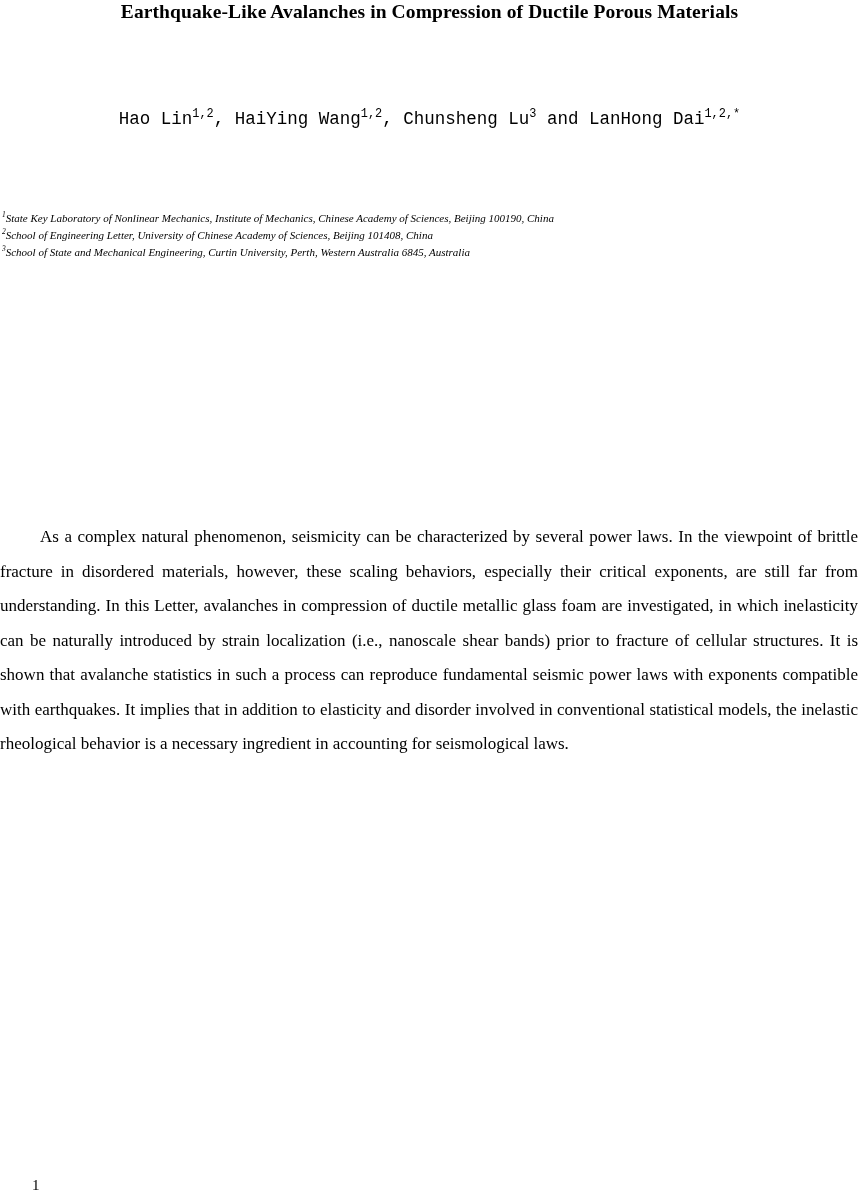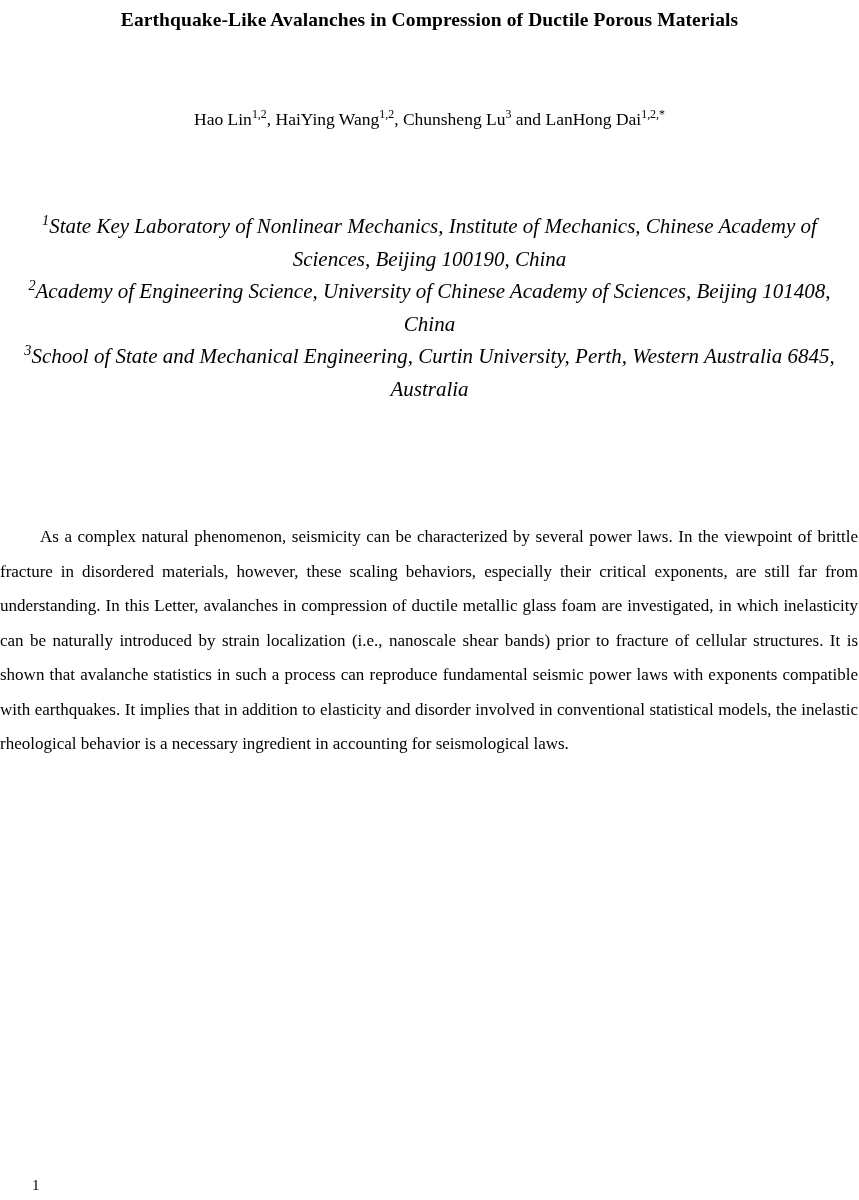--- a/index.html
+++ b/index.html
@@ -20,51 +20,52 @@
     height: 1200px;
     box-sizing: border-box;
     padding: 0 1px 0 0;
     position: relative;
   }
   .title {
     font-size: 19.5px;
     font-weight: bold;
     text-align: center;
     line-height: 1.2;
-    margin: 8px;
+    margin: 0;
     padding: 0 22px;
     padding-top: 0px;
     position: absolute;
     top: 0px;
     left: 0;
     right: 0;
     letter-spacing: 0.1px;
   }
   .authors {
     position: absolute;
     top: 108px;
     left: 0;
     right: 0;
     text-align: center;
     font-size: 17.5px;
     line-height: 1.3;
+    font-family: Liberation Mono, monospace;
   }
   sup {
     font-size: 0.68em;
     vertical-align: super;
     line-height: 0;
   }
   .affiliations {
     position: absolute;
     top: 210px;
     left: 0;
     right: 0;
-    text-align: center;
+    text-align: left;
     font-style: italic;
-    font-size: 21px;
+    font-size: 11px;
     line-height: 1.55;
     padding: 0 2px;
   }
   .affil-line {
     display: block;
   }
   .abstract {
     position: absolute;
     top: 520px;
     left: 0px;
@@ -88,21 +89,21 @@
 <div class="page">
 
   <h1 class="title">Earthquake-Like Avalanches in Compression of Ductile Porous Materials</h1>
 
   <div class="authors">
     <span>Hao Lin</span><sup>1,2</sup><span>, </span><span>HaiYing Wang</span><sup>1,2</sup><span>, </span><span>Chunsheng Lu</span><sup>3</sup><span> and </span><span>LanHong Dai</span><sup>1,2,*</sup>
   </div>
 
   <div class="affiliations">
     <span class="affil-line"><sup>1</sup><span>State Key Laboratory of Nonlinear Mechanics, Institute of Mechanics, Chinese Academy of Sciences, Beijing 100190, China</span></span>
-    <span class="affil-line"><sup>2</sup><span>Academy of Engineering Science, University of Chinese Academy of Sciences, Beijing 101408, China</span></span>
+    <span class="affil-line"><sup>2</sup><span>School of Engineering Letter, University of Chinese Academy of Sciences, Beijing 101408, China</span></span>
     <span class="affil-line"><sup>3</sup><span>School of State and Mechanical Engineering, Curtin University, Perth, Western Australia 6845, Australia</span></span>
   </div>
 
   <div class="abstract">As a complex natural phenomenon, seismicity can be characterized by several power laws. In the viewpoint of brittle fracture in disordered materials, however, these scaling behaviors, especially their critical exponents, are still far from understanding. In this Letter, avalanches in compression of ductile metallic glass foam are investigated, in which inelasticity can be naturally introduced by strain localization (i.e., nanoscale shear bands) prior to fracture of cellular structures. It is shown that avalanche statistics in such a process can reproduce fundamental seismic power laws with exponents compatible with earthquakes. It implies that in addition to elasticity and disorder involved in conventional statistical models, the inelastic rheological behavior is a necessary ingredient in accounting for seismological laws.</div>
 
   <div class="page-number">1</div>
 
 </div>
 
 </body></html>

